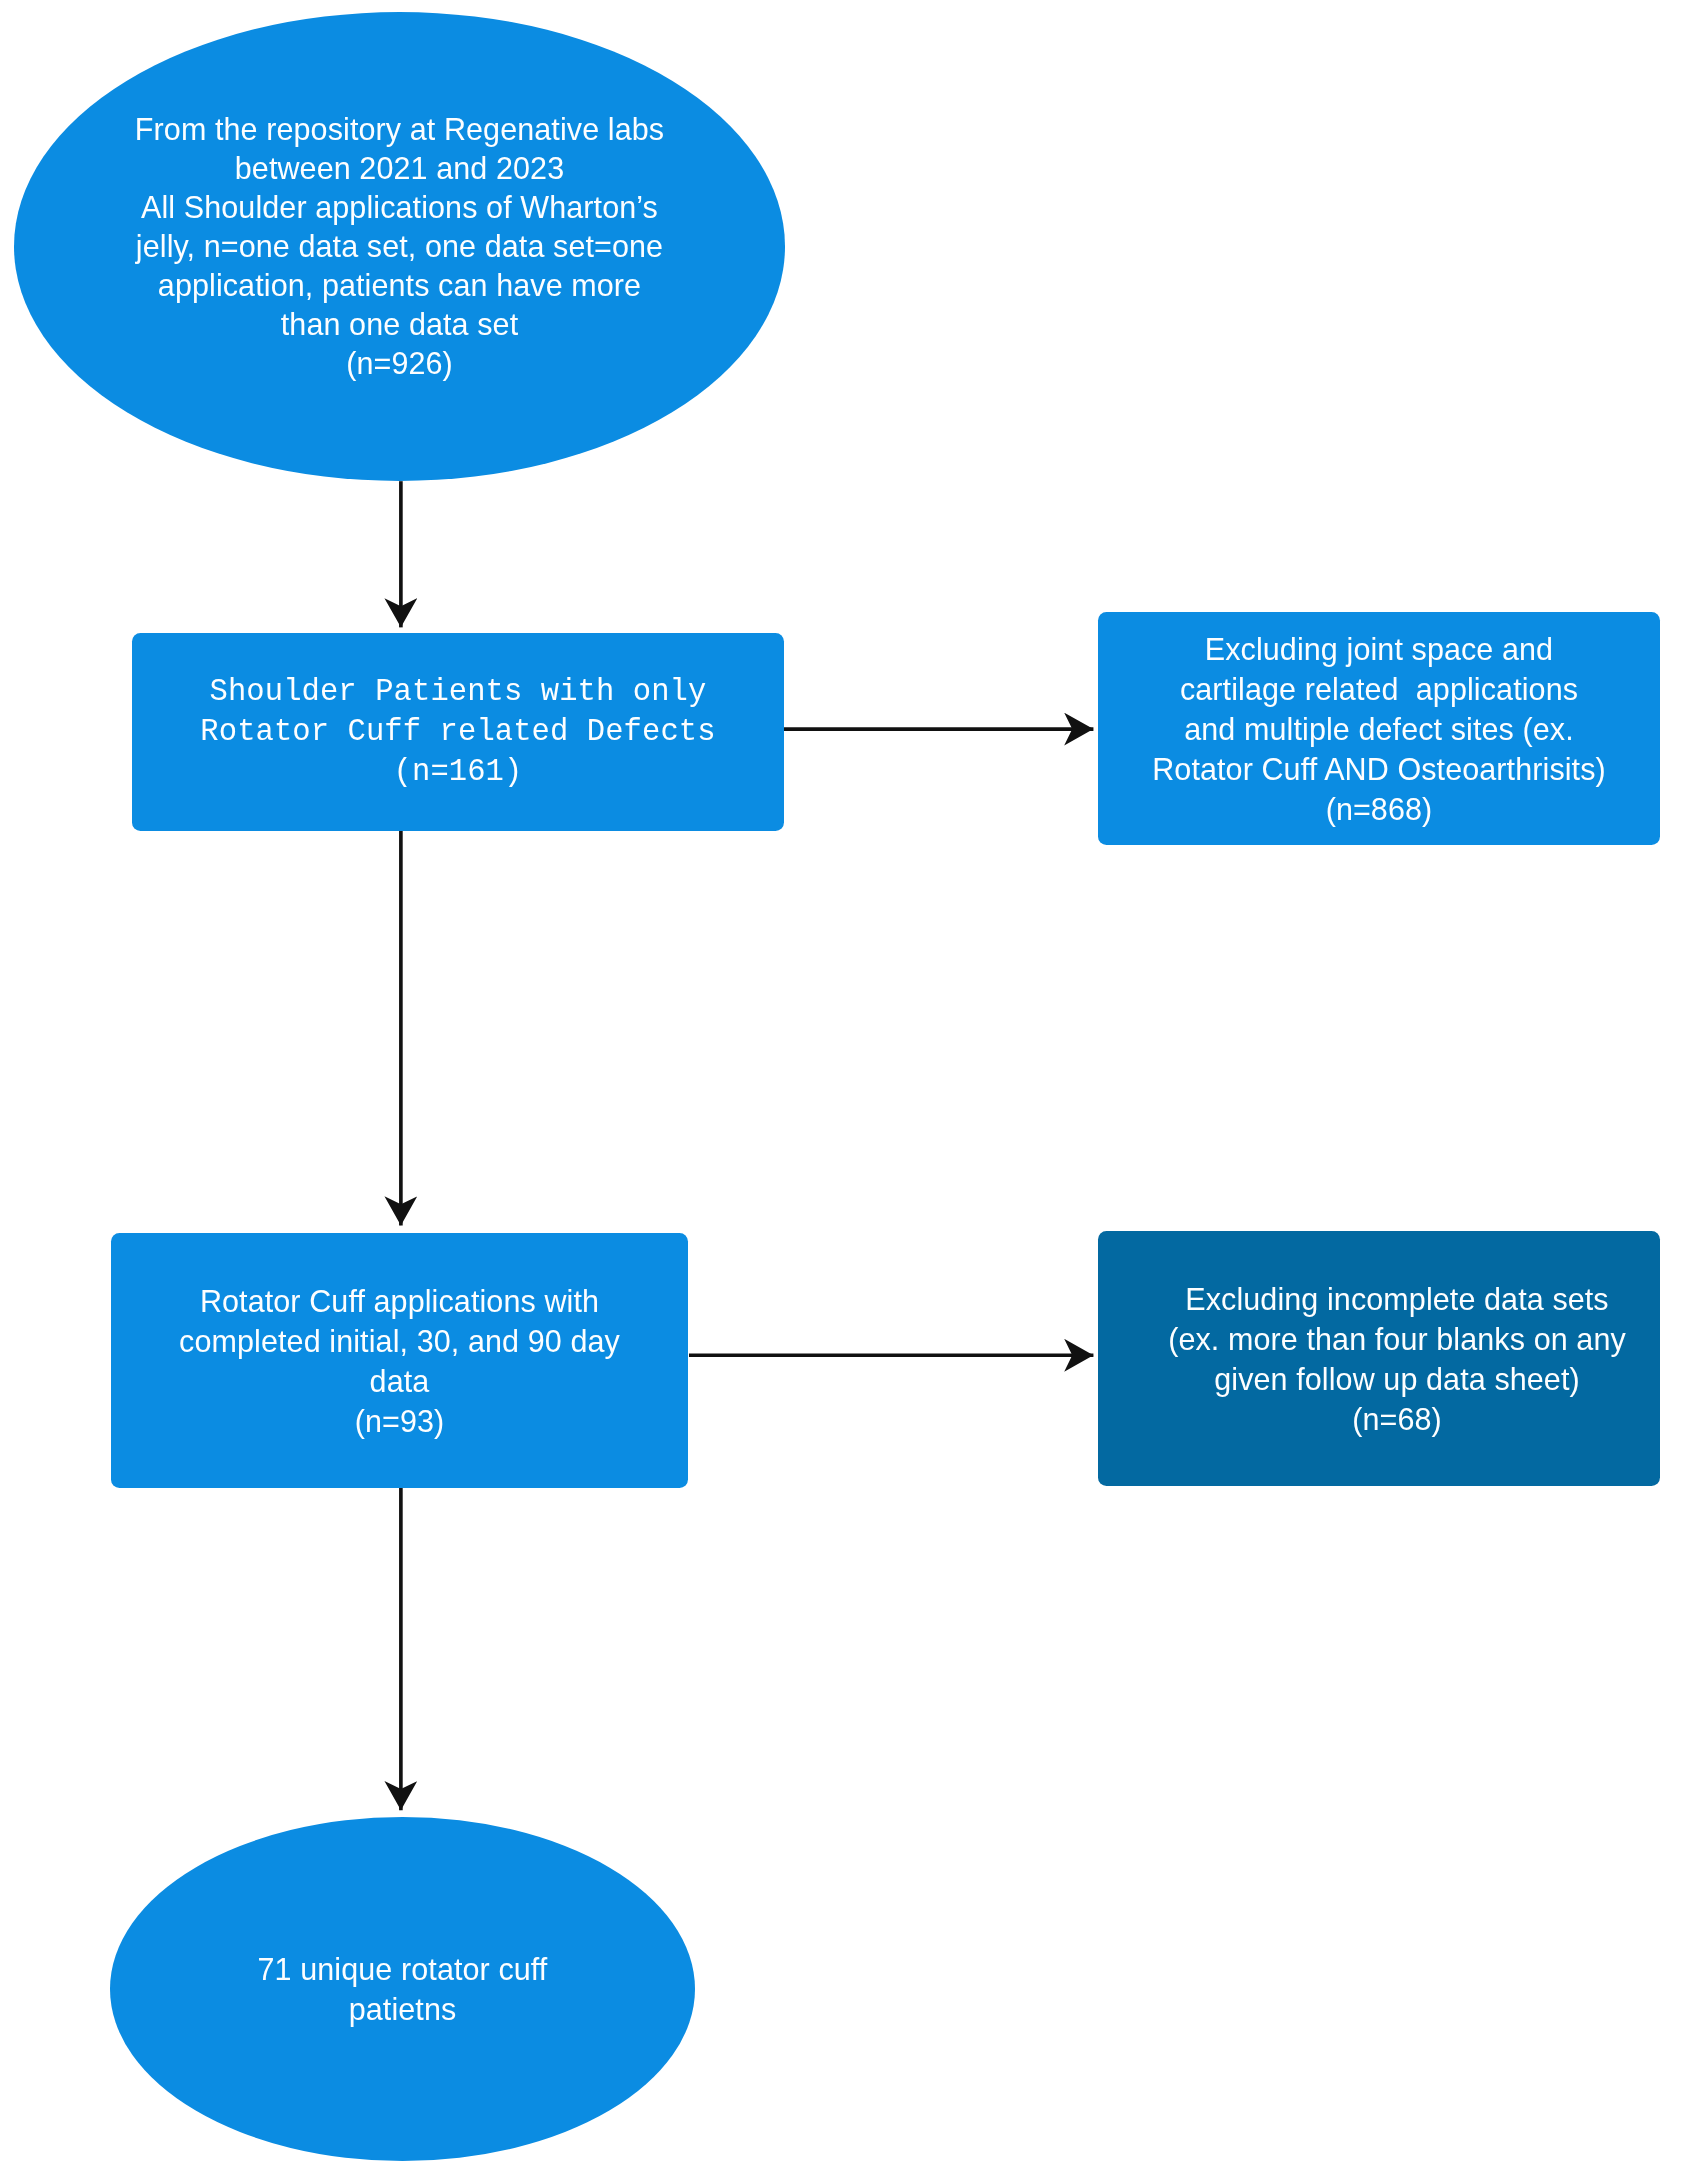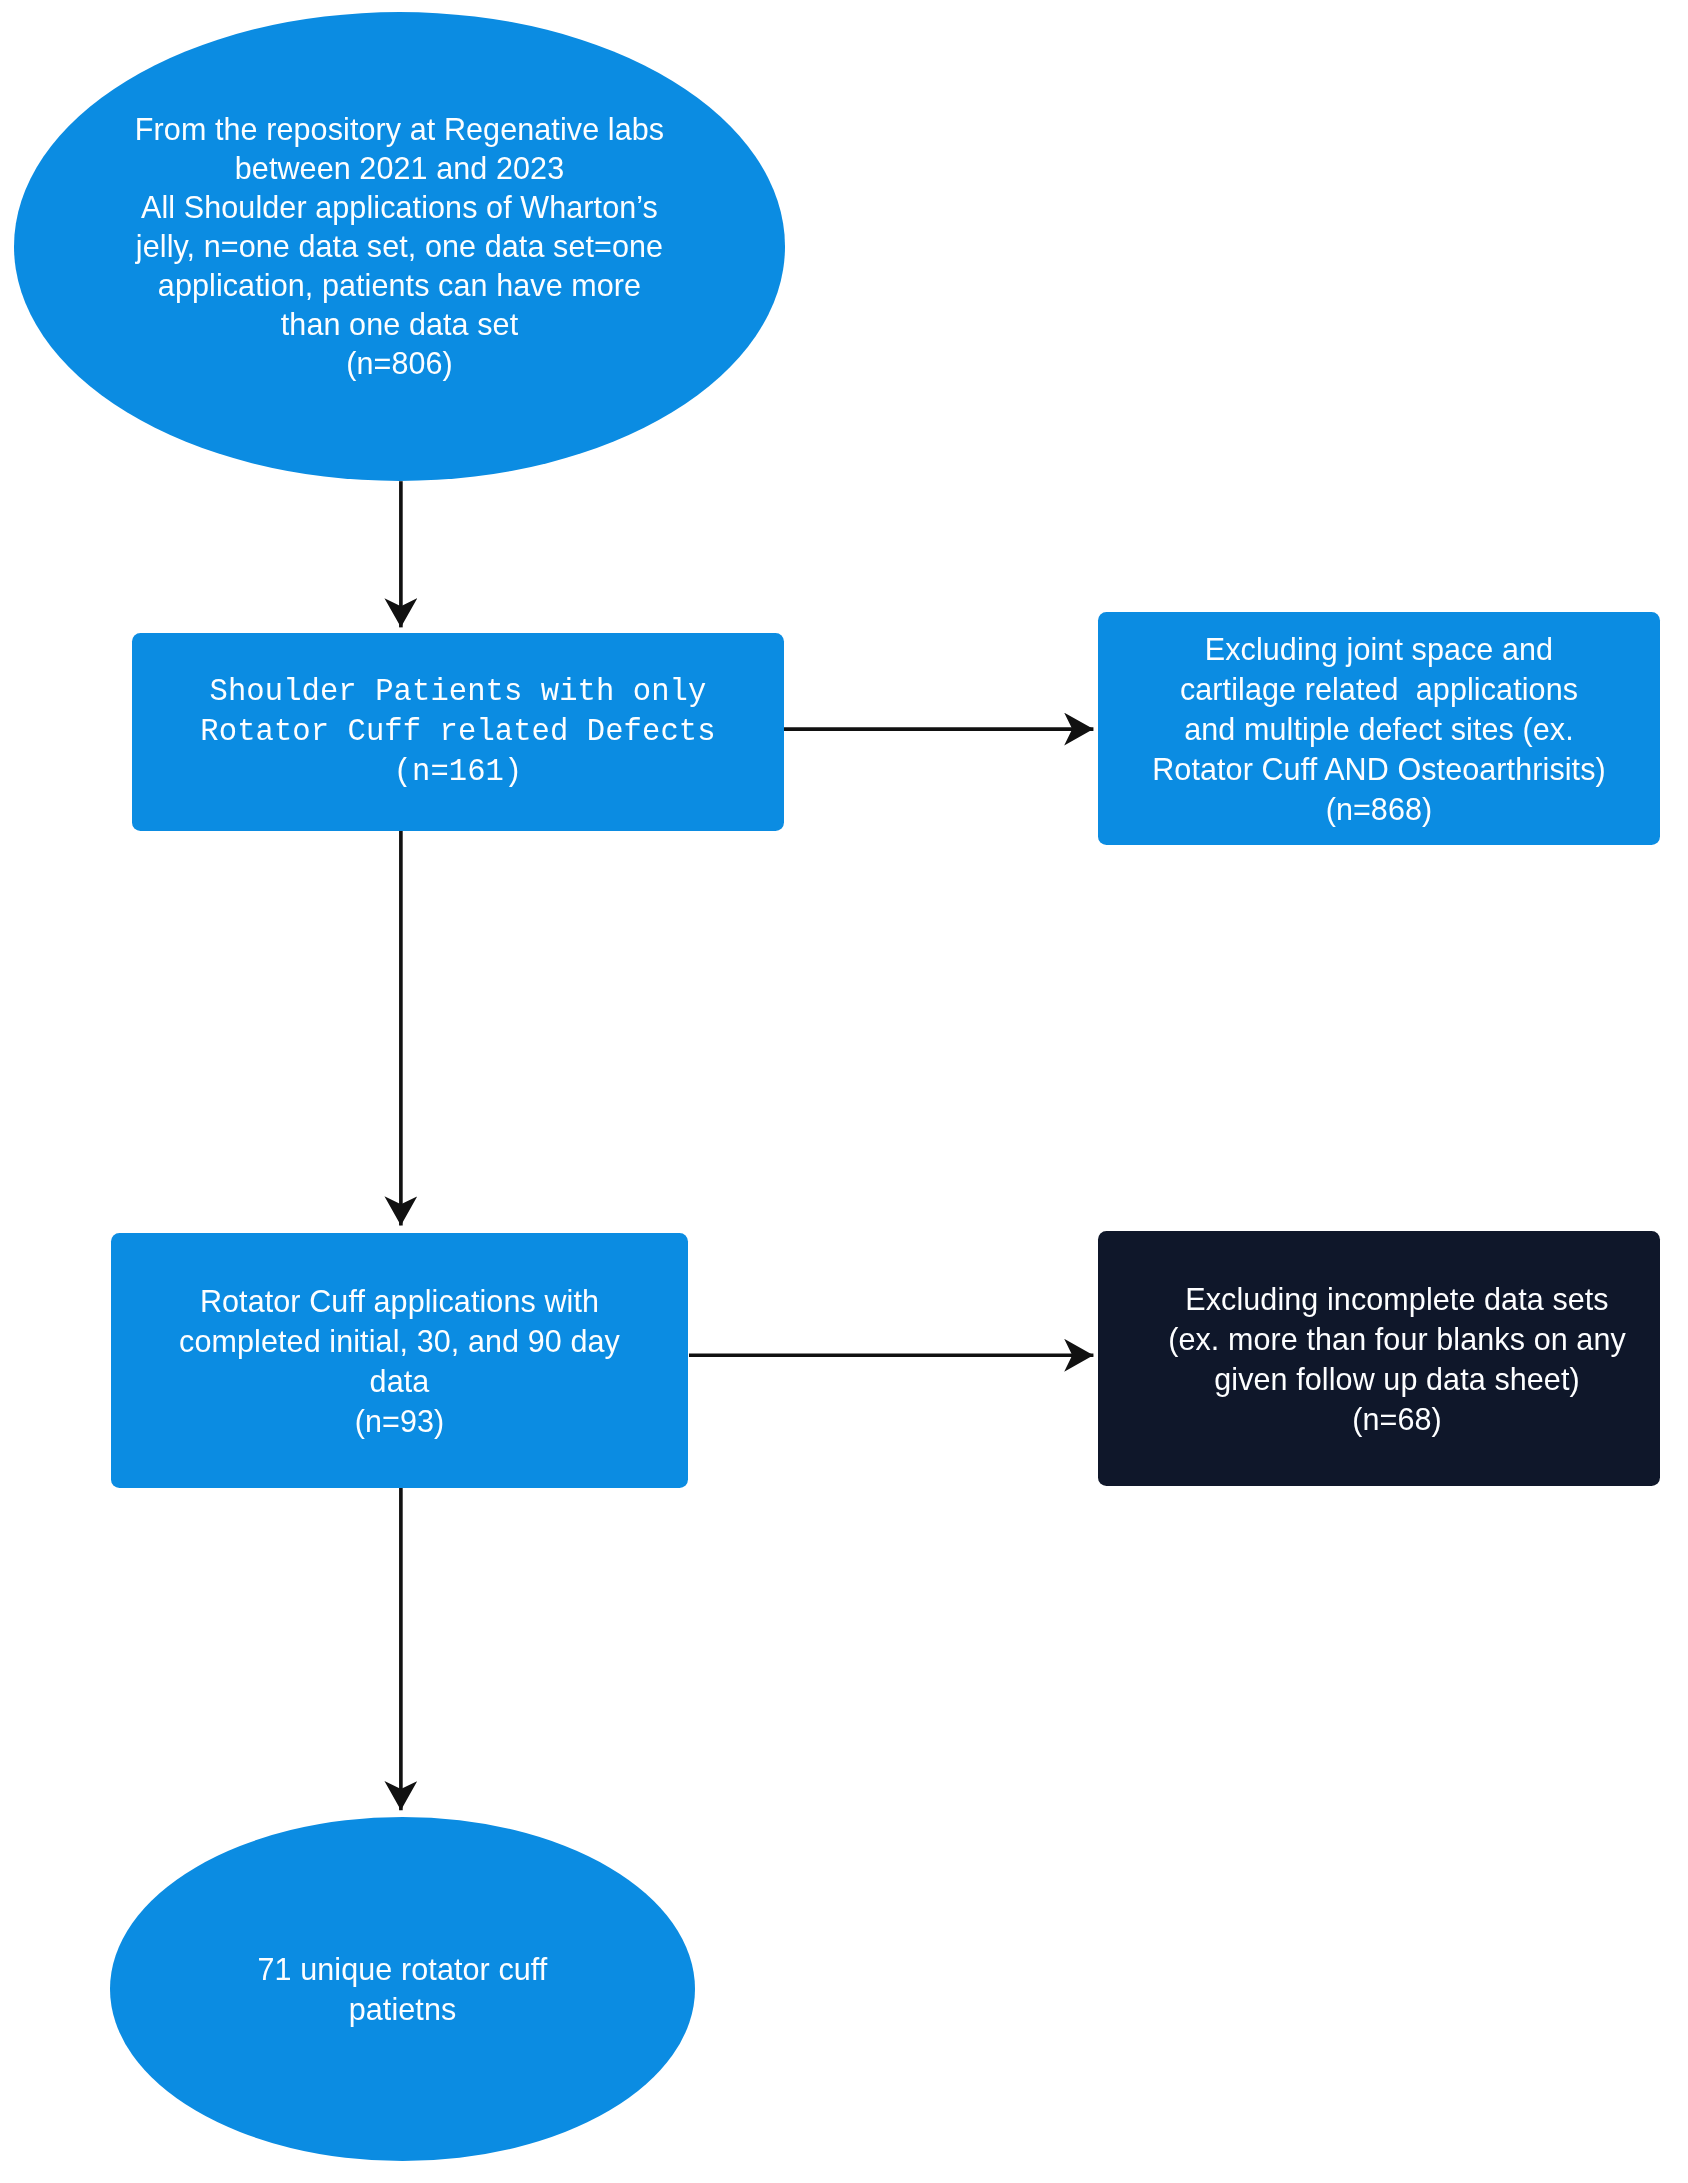--- a/index.html
+++ b/index.html
@@ -69,38 +69,38 @@
     <line x1="1131" y1="2225" x2="1795" y2="2225" marker-end="url(#arrowhead)"></line>
     <line x1="658" y1="2438" x2="658" y2="2972" marker-end="url(#arrowhead)"></line>
   </svg>
 
   <div class="node ellipse" id="ellipse-source" style="background: rgb(11, 140, 226); color: rgb(253, 254, 255);">From the repository at Regenative labs
 between 2021 and 2023
 All Shoulder applications of Wharton’s
 jelly, n=one data set, one data set=one
 application, patients can have more
 than one data set
-(n=806)</div>
+(n=926)</div>
 
   <div class="node rect" id="box-step1" style="background: rgb(11, 140, 226); color: rgb(253, 254, 255);">Shoulder Patients with only
 Rotator Cuff related Defects
 (n=161)</div>
 
   <div class="node rect" id="box-exclusion1" style="background: rgb(11, 140, 226); color: rgb(253, 254, 255);">Excluding joint space and
 cartilage related  applications
 and multiple defect sites (ex.
 Rotator Cuff AND Osteoarthrisits)
 (n=868)</div>
 
   <div class="node rect" id="box-step2" style="background: rgb(11, 140, 226); color: rgb(253, 254, 255);">Rotator Cuff applications with
 completed initial, 30, and 90 day
 data
 (n=93)</div>
 
-  <div class="node rect" id="box-exclusion2" style="background: #0f172a; color: rgb(253, 254, 255); padding-left: 36px;">Excluding incomplete data sets
+  <div class="node rect" id="box-exclusion2" style="background: #0369a1; color: rgb(253, 254, 255); padding-left: 36px;">Excluding incomplete data sets
 (ex. more than four blanks on any
 given follow up data sheet)
 (n=68)</div>
 
   <div class="node ellipse" id="ellipse-result" style="background: rgb(11, 140, 226); color: rgb(253, 254, 255);">71 unique rotator cuff
 patietns</div>
 
 </div>
 
 

